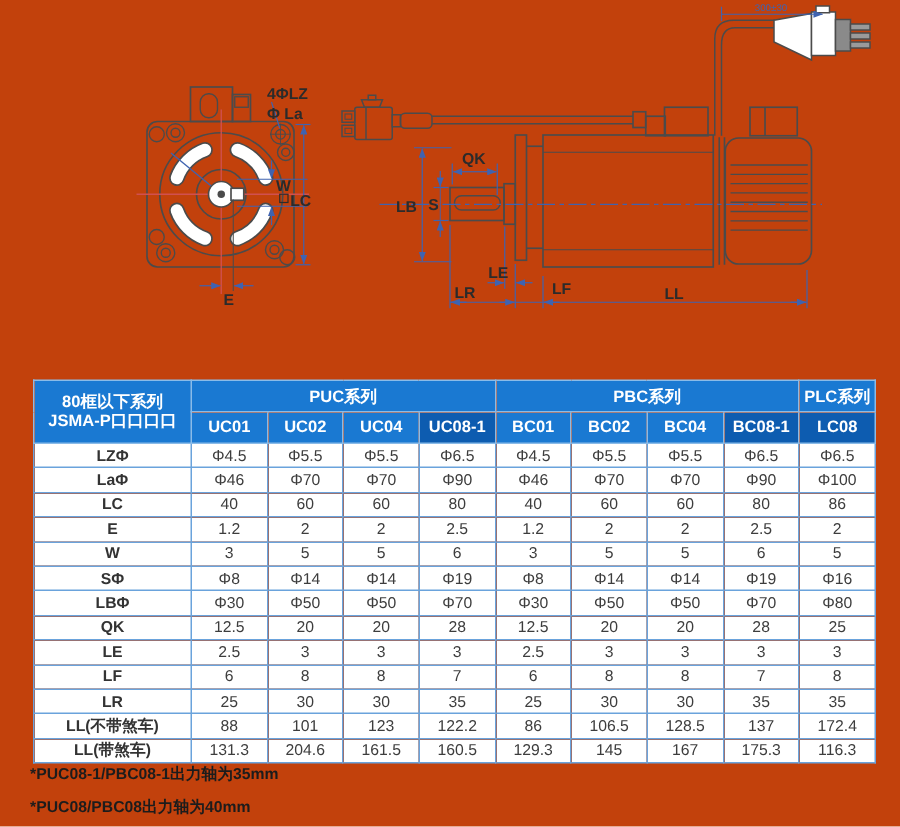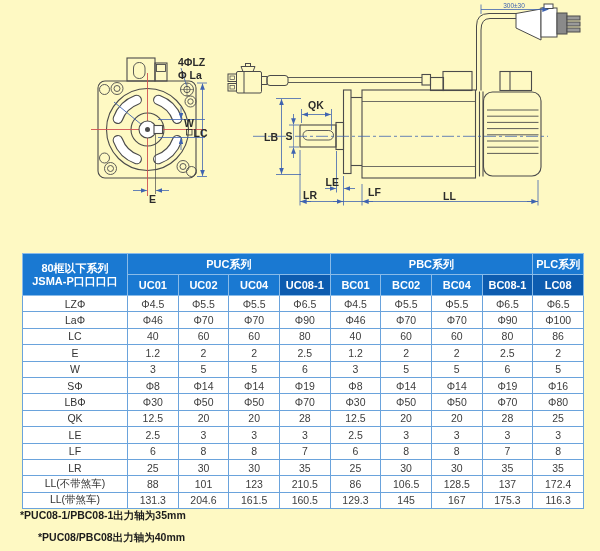--- a/index.html
+++ b/index.html
@@ -1,31 +1,31 @@
 <!DOCTYPE html>
 <html><head>
 <meta charset="utf-8">
 <style>
   html,body{margin:0;padding:0;background:#fff;}
-  .page{position:relative;width:600px;height:551px;background:#fef9c3;overflow:hidden;
+  .page{position:relative;width:600px;height:551px;background:#c2410c;overflow:hidden;
         font-family:"Liberation Sans",sans-serif;}
   .drawing{position:absolute;left:0;top:0;}
   .dim-label{font:bold 10.5px "Liberation Sans",sans-serif;fill:#2b2b2b;}
   .dim-label-sm{font:6.5px "Liberation Sans",sans-serif;fill:#3f63b0;}
   .spec-table{position:absolute;left:22px;top:253px;width:562px;border-collapse:collapse;
               table-layout:fixed;font-family:"Liberation Sans",sans-serif;}
   .spec-table th,.spec-table td{border:1px solid #6aa3dc;text-align:center;padding:0;overflow:hidden;}
   .spec-table thead th{background:#1a79d2;color:#fff;font-size:11px;font-weight:bold;
                        height:20px;border-color:#8abbe8;text-align:center;}
   .spec-table thead th.hl{background:#0d5cb0;}
   .spec-table .corner{font-size:11px;line-height:13px;}
-  .spec-table tbody th.rowlabel{font-weight:normal;font-size:10.5px;color:#333;background:#fff;height:15.4px;margin-top:33px;}
+  .spec-table tbody th.rowlabel{font-weight:bold;font-size:10.5px;color:#333;background:#fff;height:15.4px;margin-top:33px;}
   .spec-table tbody td{font-size:10.5px;color:#3d3d3d;background:#fff;height:15.4px;}
   .footnote{position:absolute;left:20px;font-size:10.5px;font-weight:bold;color:#1c1c1c;}
-  .fn1{top:509px;} .fn2{top:531px;margin-left:18px;}
+  .fn1{top:509px;} .fn2{top:531px;}
 </style>
 </head>
 <body>
 
 <div class="page">
 
   <svg class="drawing" width="600" height="250" viewBox="0 0 600 250">
     <defs>
       <marker id="ae" markerWidth="8" markerHeight="6" refX="7.5" refY="3" orient="auto">
         <path d="M0,0 L8,3 L0,6 Z" fill="#3f63b0"></path>
@@ -391,21 +391,21 @@
           <td>30</td>
           <td>30</td>
           <td>35</td>
           <td>35</td>
         </tr>
         <tr>
           <th class="rowlabel">LL(不带煞车)</th>
           <td>88</td>
           <td>101</td>
           <td>123</td>
-          <td>210.5</td>
+          <td>122.2</td>
           <td>86</td>
           <td>106.5</td>
           <td>128.5</td>
           <td>137</td>
           <td>172.4</td>
         </tr>
         <tr>
           <th class="rowlabel">LL(带煞车)</th>
           <td>131.3</td>
           <td>204.6</td>

